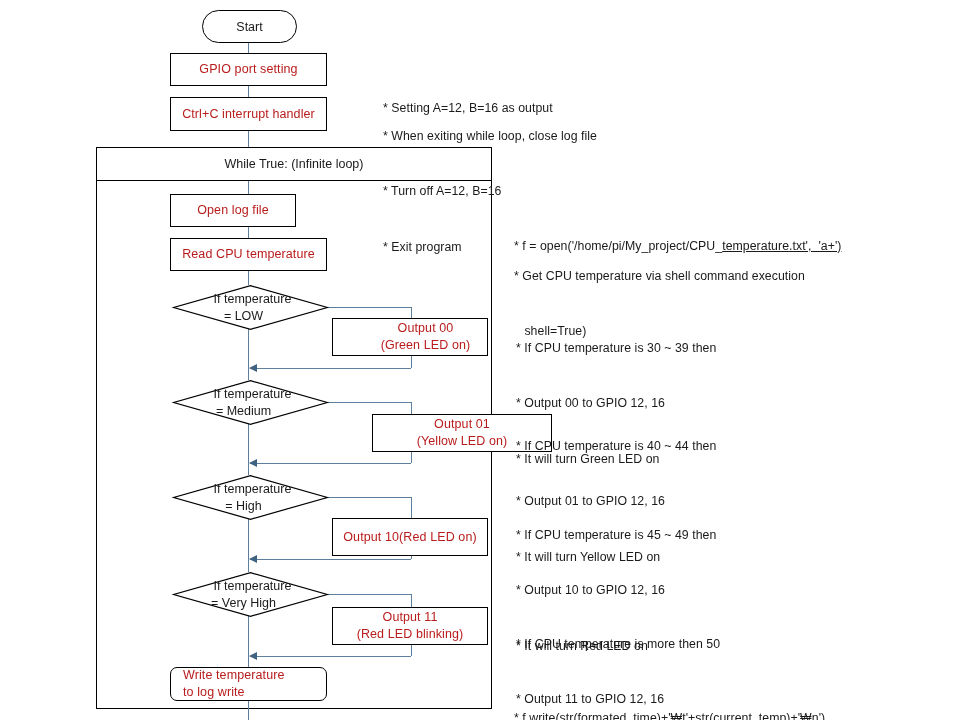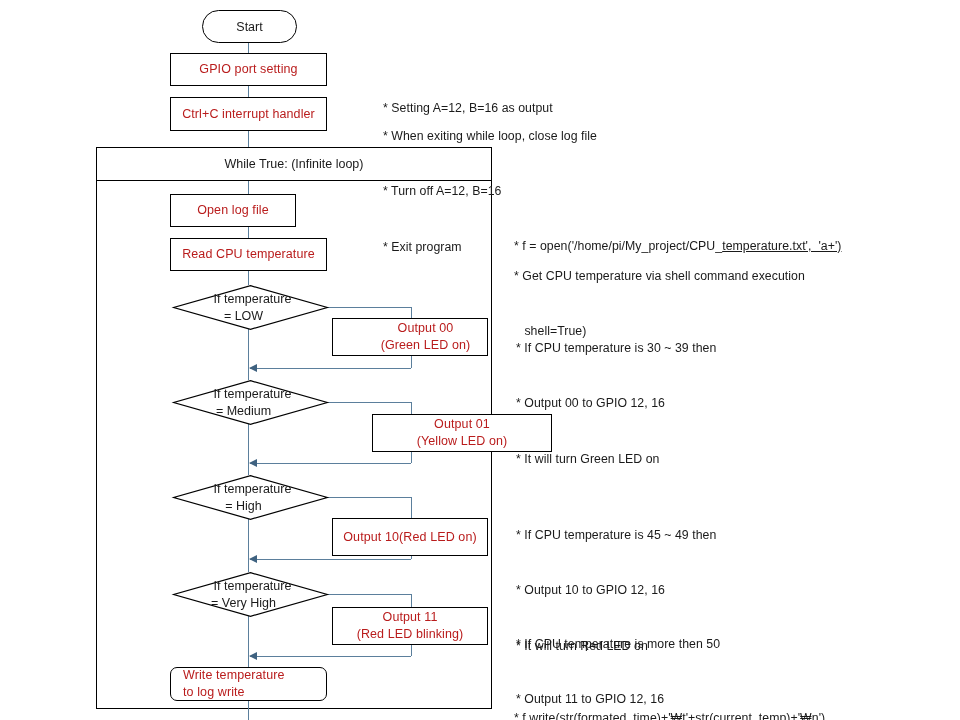--- a/index.html
+++ b/index.html
@@ -301,20 +301,25 @@
     <div>* Get CPU temperature via shell command execution</div>
     <div>   shell=True)</div>
   </div>
 
   <div class="ann" style="left:516px; top:302px;">
     <div>* If CPU temperature is 30 ~ 39 then</div>
     <div>* Output 00 to GPIO 12, 16</div>
     <div>* It will turn Green LED on</div>
   </div>
 
+  <div class="ann" style="left:516px; top:400px;">
+    <div>* If CPU temperature is 40 ~ 44 then</div>
+    <div>* Output 01 to GPIO 12, 16</div>
+    <div>* It will turn Yellow LED on</div>
+  </div>
 
   <div class="ann" style="left:516px; top:489px;">
     <div>* If CPU temperature is 45 ~ 49 then</div>
     <div>* Output 10 to GPIO 12, 16</div>
     <div>* It will turn Red LED on</div>
   </div>
 
   <div class="ann" style="left:516px; top:598px;">
     <div>* If CPU temperature is more then 50</div>
     <div>* Output 11 to GPIO 12, 16</div>

